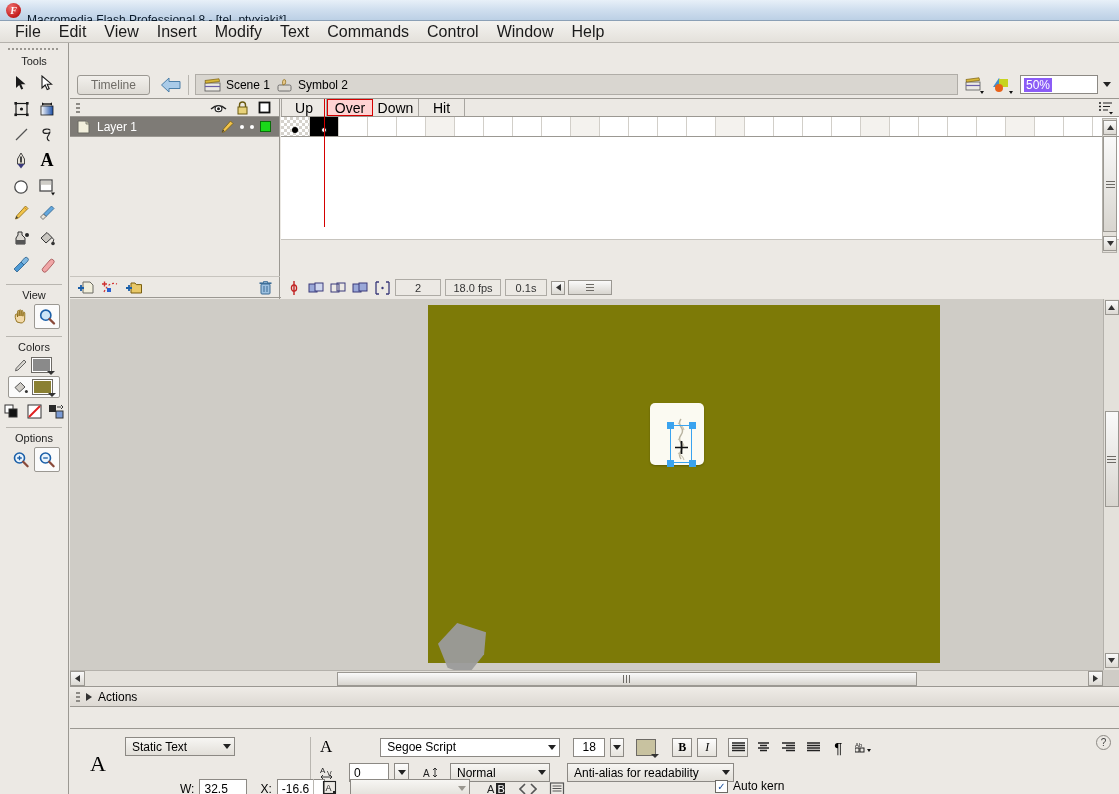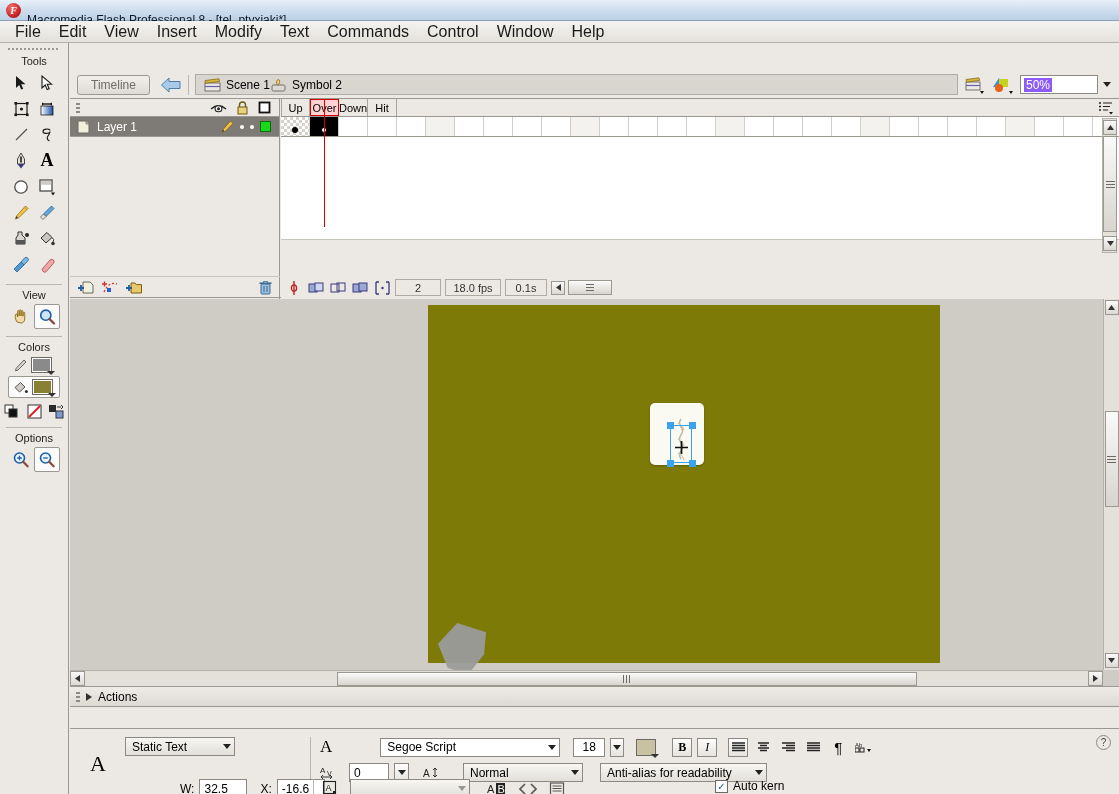--- a/index.html
+++ b/index.html
@@ -96,21 +96,21 @@
   .tl-button {
     margin-left: 7px; padding: 2px 13px; font-size: 12px; color:#6f6c67;
     background: linear-gradient(to bottom,#f2f0ec,#dedbd5);
     border: 1px solid #9b9892; border-radius: 3px;
   }
   .backarrow { width: 22px; height:16px; margin-left: 10px; display:flex; align-items:center; }
   .vdiv { width:1px; height:20px; background:#b9b6b0; margin: 0 6px; }
   .scene-area {
     flex: 1; height: 21px; margin-right: 6px;
     background: #d9d6d0; border: 1px solid #b0ada7;
-    display: flex; align-items: center; padding-left: 8px; 
+    display: flex; align-items: center; padding-left: 8px; gap: 6px;
   }
   .crumb { display: flex; align-items: center; gap: 5px; font-size: 12px; }
   .zoombox {
     display: flex; align-items: center; gap: 5px; margin-right: 8px;
   }
   .zoom-field {
     width: 78px; height: 19px; background:#fff; border:1px solid #8c8984;
     display:flex; align-items:center; padding-left:3px; font-size:12px;
   }
   .zoom-val { background:#8b5cf6; color:#fff; padding: 0 2px; }
@@ -133,21 +133,21 @@
   .layerrow .name { font-size: 12px; flex: 1; }
   .layer-dot { width:4px;height:4px;border-radius:50%;background:#fff; }
   .layer-outline { width:11px;height:11px;background:#1ad81a;border:1px solid #0a6e0a; }
   .layerfooter { position:absolute; left:0; bottom:0; width:210px; height: 23px;
     display:flex; align-items:center; padding: 0 7px; border-top:1px solid #c7c4be; }
   .lf-spacer { flex:1; }
 
   .framepane { position:absolute; left:211px; top:0; right:0; height:200px; }
   .ruler { height: 18px; background:#ece9e4; border-bottom:1px solid #9b9892; display:flex; align-items:stretch;}
   .statecell {
-    width: 29px; border-right: 1px solid #a8a5a0; font-size: 11px;
+    width: 46px; border-right: 1px solid #a8a5a0; font-size: 14px;
     display:flex; align-items:center; justify-content:center; background:#ece9e4;
   }
   .statecell.first { border-left: 1px solid #a8a5a0; }
   .statecell.active { background:#ffd3d3; border:1px solid #d40000; color:#000; }
   .framesrow { height: 20px; display:flex; background:#fff; border-bottom:1px solid #9b9892; position:relative; }
   .fcell { width:29px; border-right:1px solid #d2cfc9; position:relative; background:#fff; }
   .fcell.alt { background:#f4f2ee; }
   .fcell.key-empty {
     background-image: linear-gradient(45deg,#d5d2cc 25%,transparent 25%,transparent 75%,#d5d2cc 75%),
                       linear-gradient(45deg,#d5d2cc 25%,transparent 25%,transparent 75%,#d5d2cc 75%);
@@ -822,21 +822,21 @@
           <path d="M1 12 h11 M1 12 l2-2 M1 12 l2 2 M12 12 l-2-2 M12 12 l-2 2" stroke="#222" stroke-width=".9" fill="none"></path>
         </svg>
         <span class="field" style="width:40px;margin-left:4px">0</span>
         <span class="fbtn" style="width:15px;height:19px">
             <span class="caret-dn"></span>
           </span>
         <svg width="18" height="16" viewBox="0 0 18 16" style="margin-left:9px">
           <text x="0" y="12" font-size="10" fill="#222" font-family="Liberation Sans, sans-serif">A</text>
           <path d="M12 3 v9 M12 3 l-2 2 M12 3 l2 2 M12 12 l-2-2 M12 12 l2-2" stroke="#222" stroke-width=".9" fill="none"></path>
         </svg>
-        <span class="combo" style="width:120px;margin-left:17px">
+        <span class="combo" style="width:100px;margin-left:4px">
           <span>Normal</span>
           <span class="caret-dn"></span>
         </span>
         <span class="combo" style="width:167px;margin-left:12px">
           <span>Anti-alias for readability</span>
           <span class="caret-dn"></span>
         </span>
       </div>
 
       <div class="row" style="left:110px; top:50px;">

